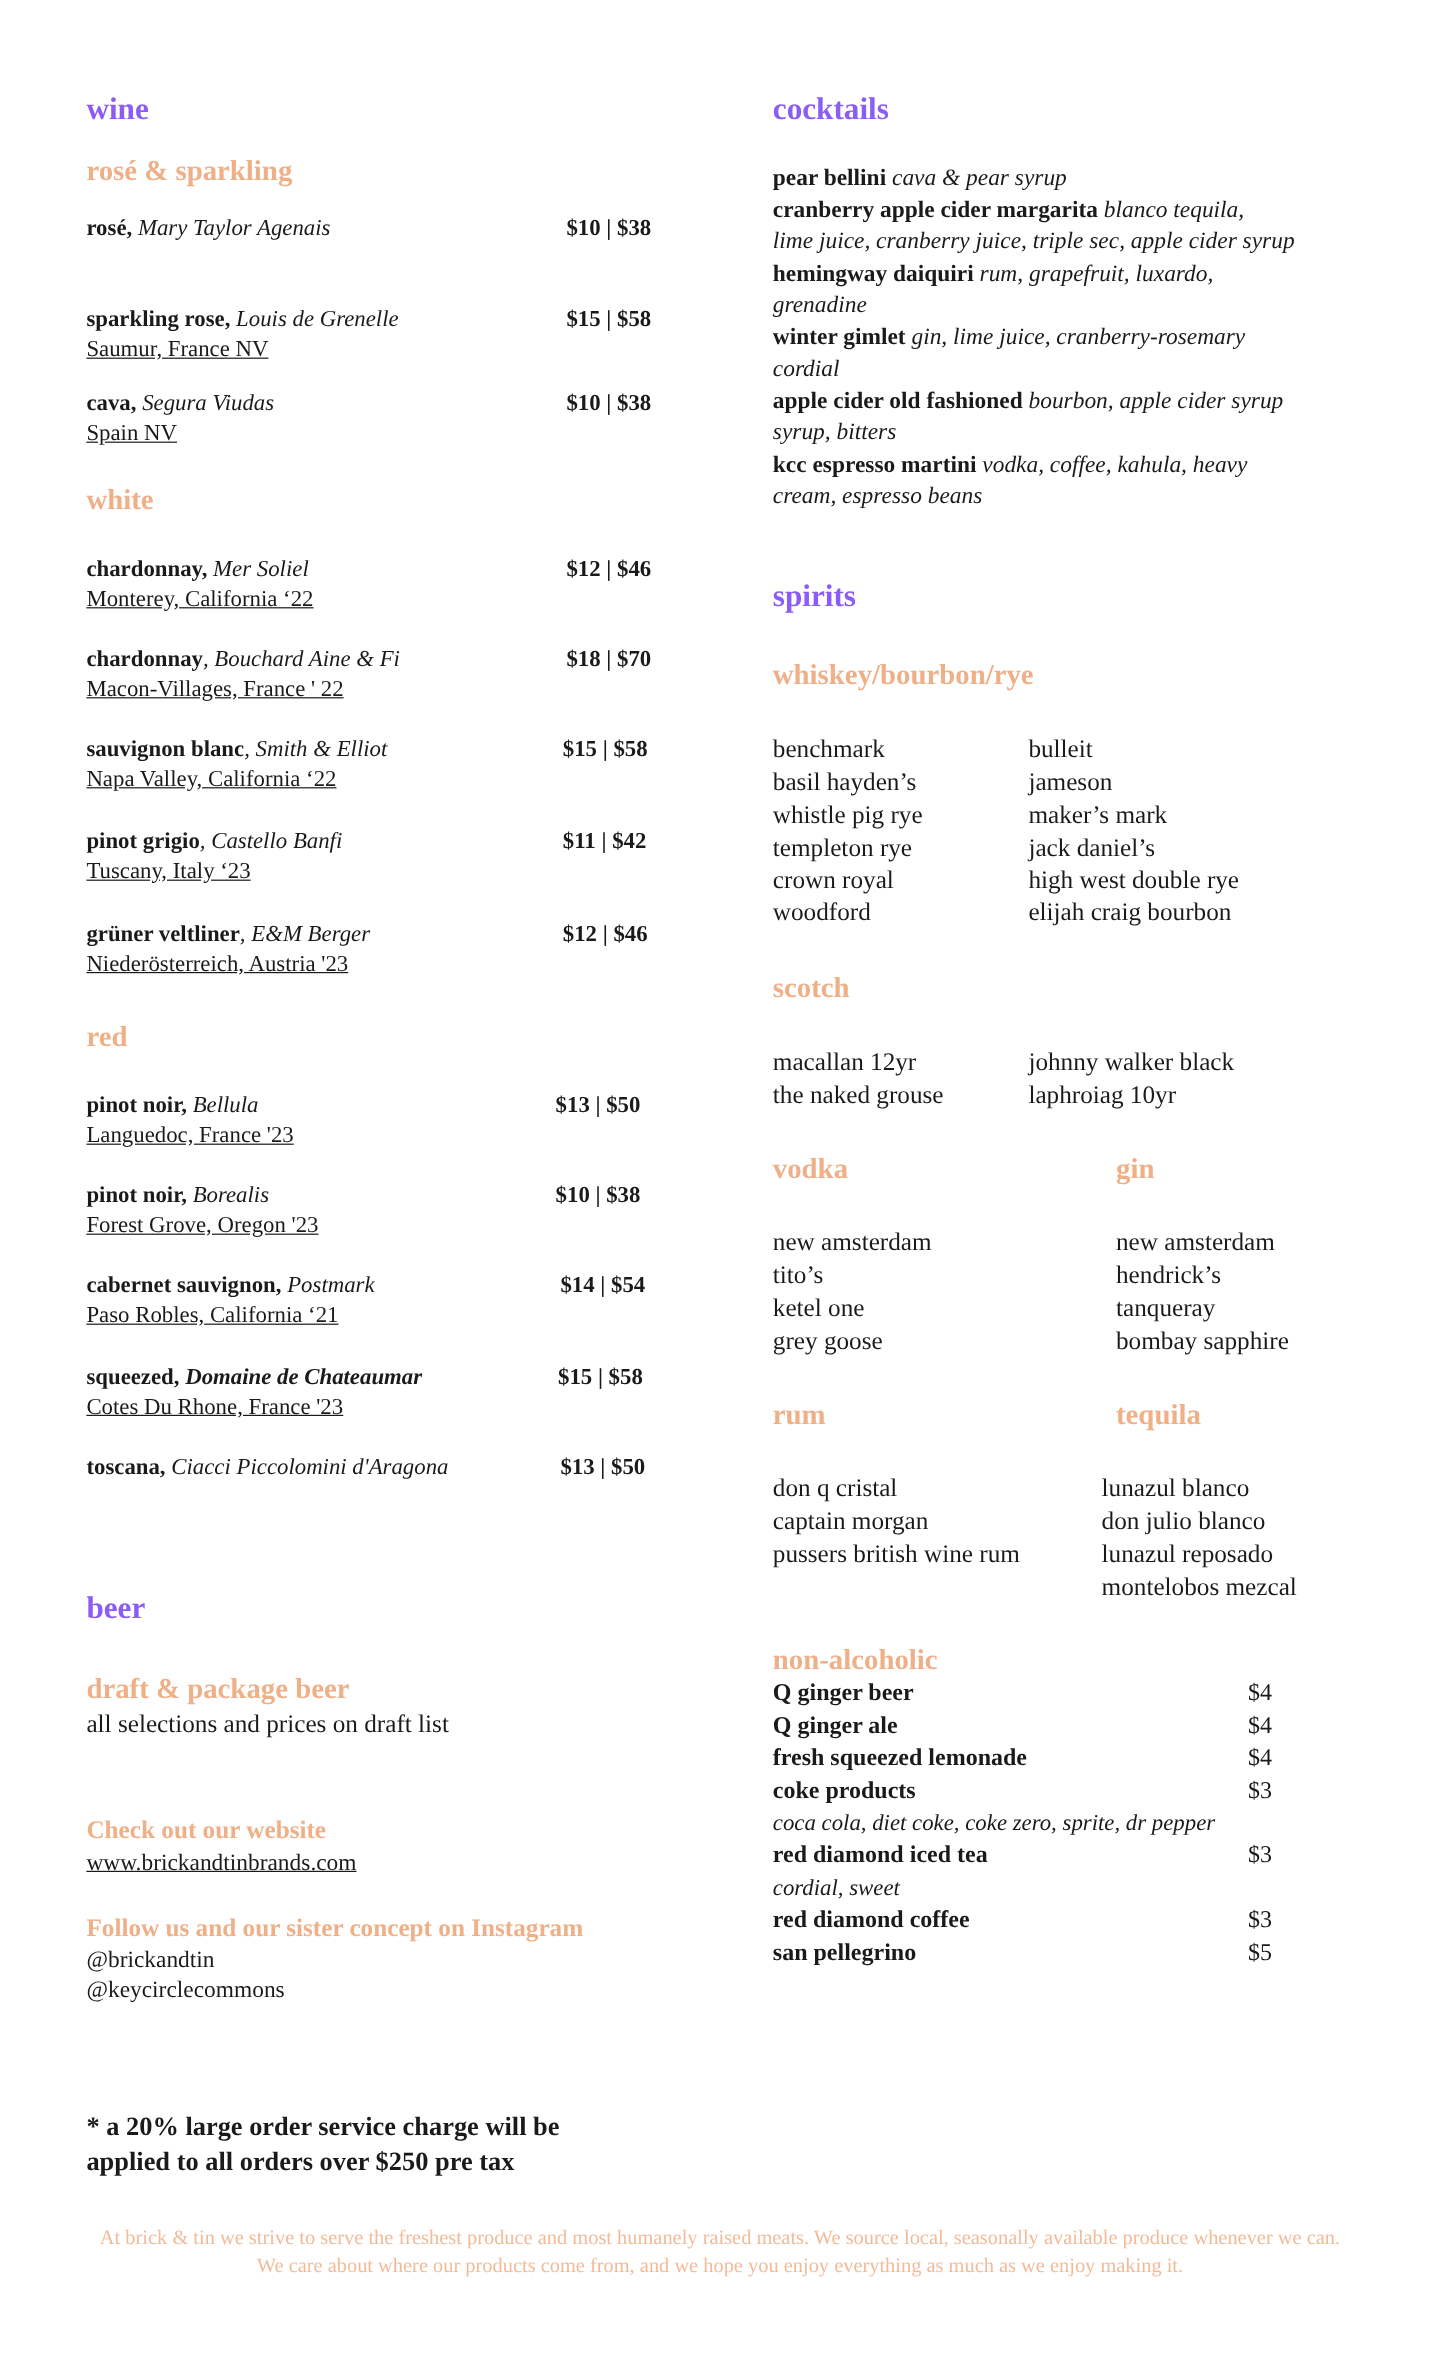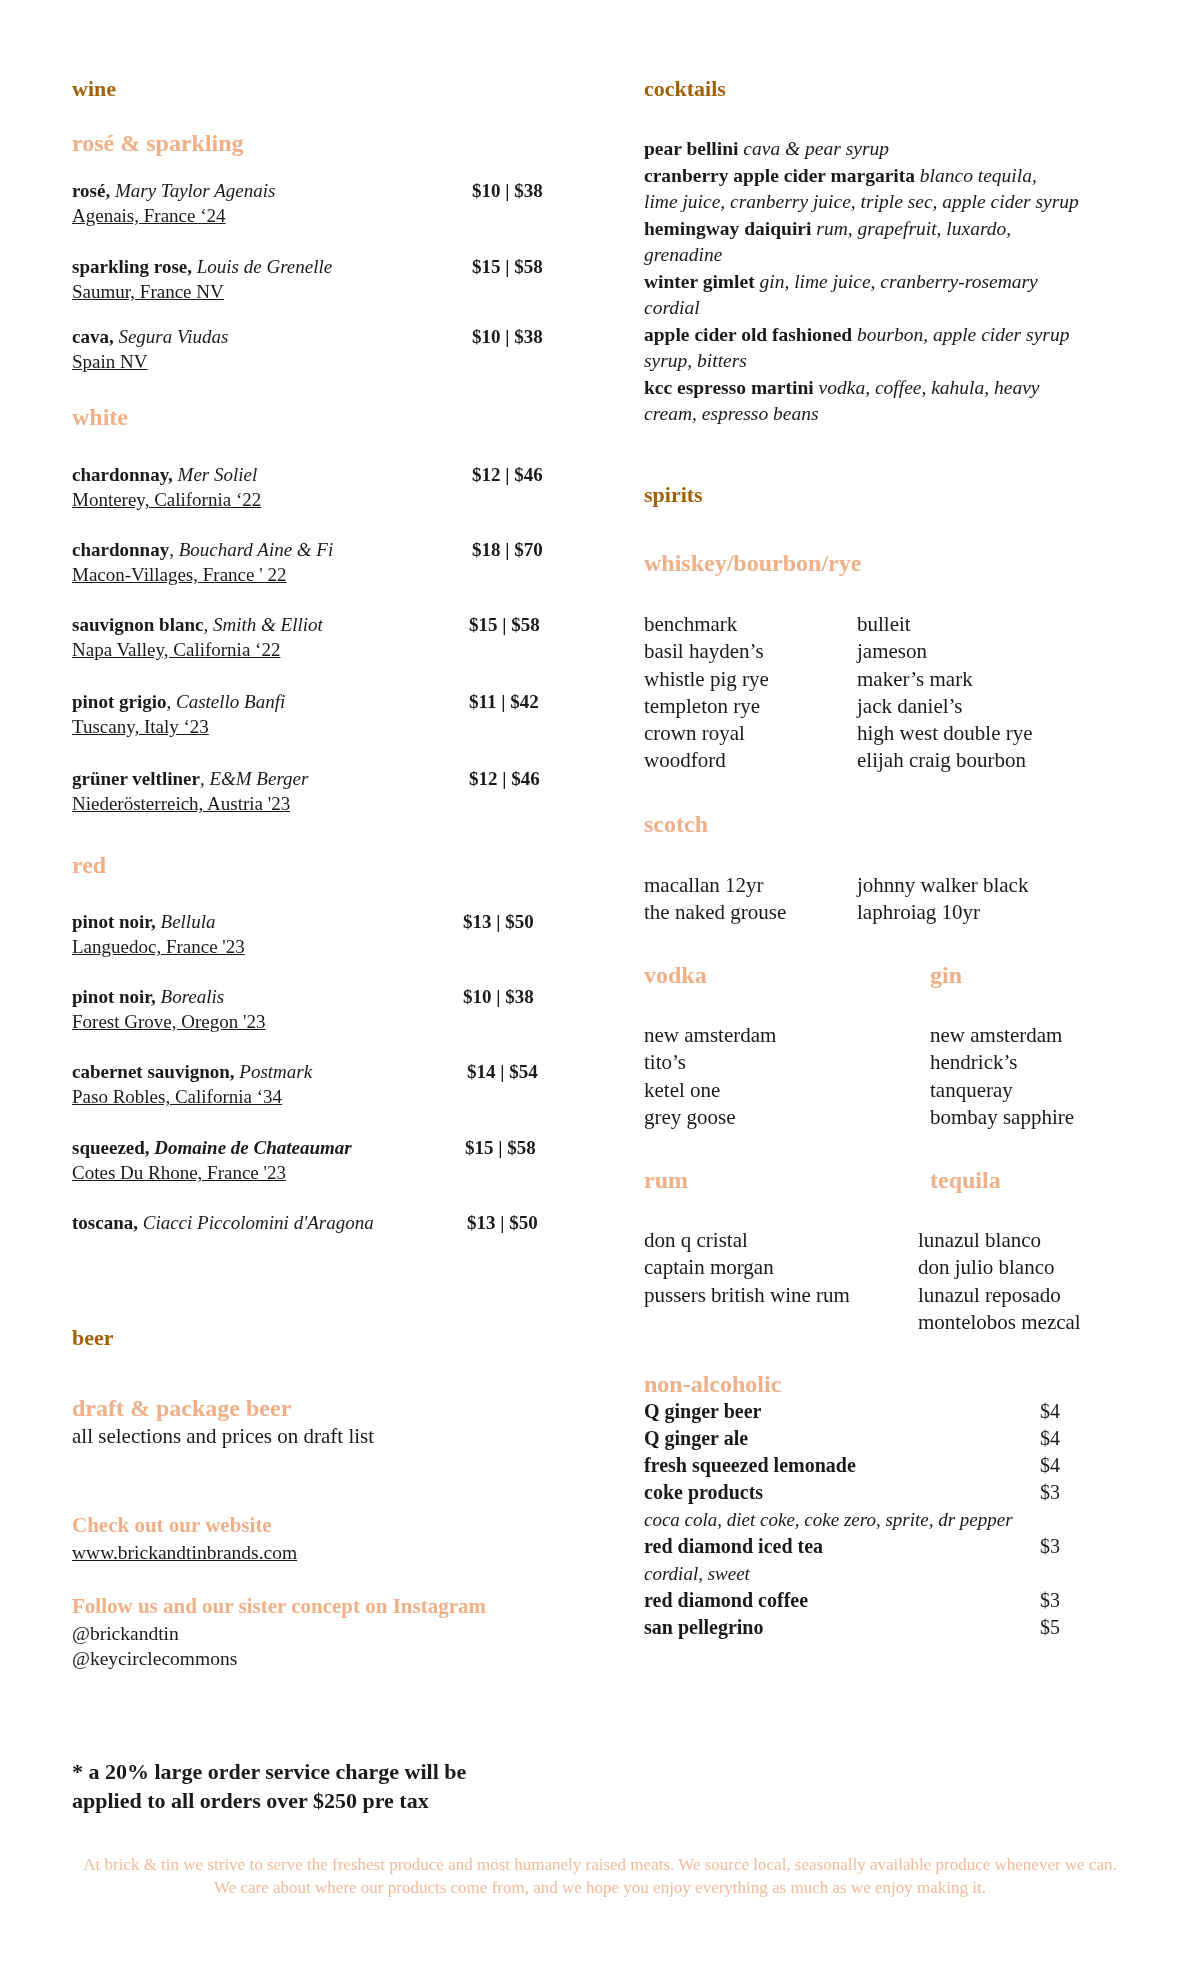--- a/index.html
+++ b/index.html
@@ -1,18 +1,18 @@
 <!DOCTYPE html>
 <html><head>
 <meta charset="utf-8">
 <style>
   html,body{margin:0;padding:0;background:#fff;}
   body{width:1200px;height:1976px;position:relative;overflow:hidden;font-family:"Liberation Serif",serif;color:#1a1a1a;}
   .abs{position:absolute;}
-  .h1{font-weight:bold;font-size:22px;color:#a16207;line-height:1;font-family:Liberation Serif, serif;}
+  .h1{font-weight:bold;font-size:26px;color:#8b5cf6;line-height:1;font-family:Liberation Serif, serif;}
   .h2{font-weight:bold;font-size:24px;color:#EFAF87;line-height:1;}
   .h3{font-weight:bold;font-size:21px;color:#EFAF87;line-height:1;}
   .wine{position:absolute;left:72px;width:500px;font-size:19px;line-height:25px;}
   .wine .n{font-weight:bold;}
   .wine .p{font-style:italic;}
   .wine .place{text-decoration:underline;display:block;}
   .wine .price{position:absolute;left:400px;top:0;font-weight:bold;white-space:nowrap;}
   .cock{position:absolute;left:644px;width:520px;font-size:19.5px;line-height:26.5px;}
   .cock .n{font-weight:bold;}
   .cock .d{font-style:italic;}
@@ -28,21 +28,20 @@
   .footer{position:absolute;left:80px;width:1040px;text-align:center;color:#EFAF87;opacity:.85;font-size:17px;line-height:23px;}
 </style>
 </head>
 <body>
 
 <div class="abs h1" style="left:72px;top:78px;">wine</div>
 <div class="abs h2" style="left:72px;top:131px;">rosé &amp; sparkling</div>
 
 <div class="wine" style="top:178px;">
   <span class="n">rosé,</span> <span class="p">Mary Taylor Agenais</span>
-  <span class="place">Agenais, France ‘24</span>
   <span class="price">$10 | $38</span>
 </div>
 <div class="wine" style="top:254px;">
   <span class="n">sparkling rose,</span> <span class="p">Louis de Grenelle</span>
   <span class="place">Saumur, France NV</span>
   <span class="price">$15 | $58</span>
 </div>
 <div class="wine" style="top:324px;">
   <span class="n">cava,</span> <span class="p">Segura Viudas</span>
   <span class="place">Spain NV</span>
@@ -82,21 +81,21 @@
   <span class="place">Languedoc, France '23</span>
   <span class="price" style="left:391px;">$13 | $50</span>
 </div>
 <div class="wine" style="top:984px;">
   <span class="n">pinot noir,</span> <span class="p">Borealis</span>
   <span class="place">Forest Grove, Oregon '23</span>
   <span class="price" style="left:391px;">$10 | $38</span>
 </div>
 <div class="wine" style="top:1059px;">
   <span class="n">cabernet sauvignon,</span> <span class="p">Postmark</span>
-  <span class="place">Paso Robles, California ‘34</span>
+  <span class="place">Paso Robles, California ‘21</span>
   <span class="price" style="left:395px;">$14 | $54</span>
 </div>
 <div class="wine" style="top:1135px;">
   <span class="n">squeezed,</span> <span class="p n">Domaine de Chateaumar</span>
   <span class="place">Cotes Du Rhone, France '23</span>
   <span class="price" style="left:393px;">$15 | $58</span>
 </div>
 <div class="wine" style="top:1210px;">
   <span class="n">toscana,</span> <span class="p">Ciacci Piccolomini d'Aragona</span>
   <span class="price" style="left:395px;">$13 | $50</span>

